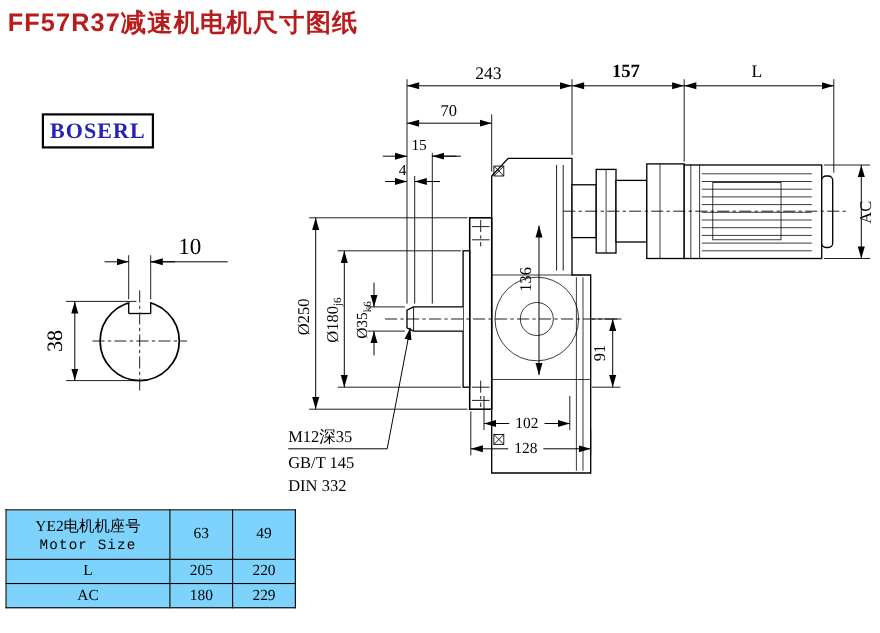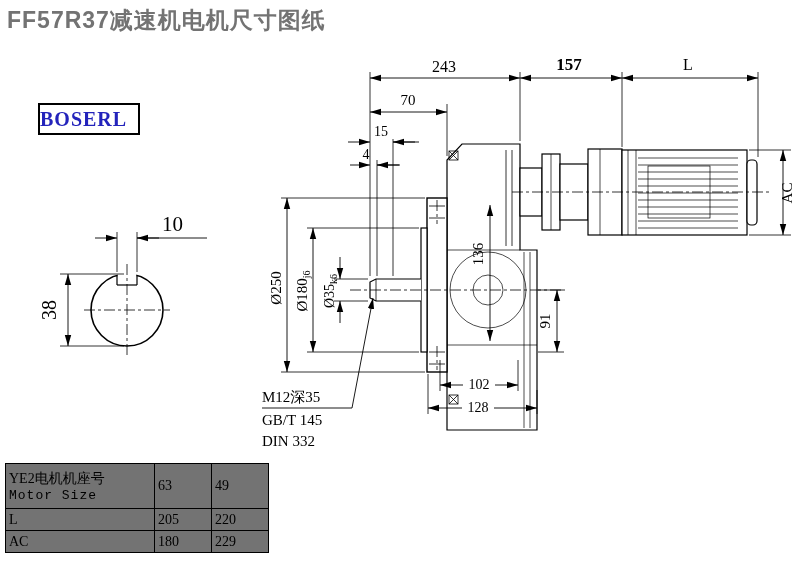--- a/index.html
+++ b/index.html
@@ -1,38 +1,38 @@
 <!DOCTYPE html>
 <html><head>
 <meta charset="utf-8">
 <style>
   html,body{margin:0;padding:0}
   body{width:800px;height:575px;background:#fff;position:relative;overflow:hidden;
        font-family:"Liberation Sans",sans-serif}
   .title{position:absolute;left:7px;top:5px;font-size:23px;font-weight:bold;
-         color:#737373;letter-spacing:1px;white-space:nowrap}
+         color:#b91c1c;letter-spacing:1px;white-space:nowrap}
   .logo{position:absolute;left:38px;top:103px;width:98px;height:28px;border:2px solid #000;
-        display:flex;align-items:center;justify-content:flex-start;color:#2323bb;
+        display:flex;align-items:center;justify-content:center;color:#2323bb;
         font-family:"Liberation Serif",serif;font-weight:bold;font-size:20px;letter-spacing:1px}
   svg.draw{position:absolute;left:0;top:0}
   
   .p{fill:#fff;stroke:#000;stroke-width:1.2}
   .p14{fill:#fff;stroke:#000;stroke-width:1.4}
   .p16{fill:#fff;stroke:#000;stroke-width:1.6}
   .th{stroke:#000;stroke-width:0.7;fill:none}
   .ex{stroke:#000;stroke-width:0.8;fill:none}
   .dm{stroke:#000;stroke-width:0.9;fill:none}
   .cl{stroke:#000;stroke-width:0.8;fill:none;stroke-dasharray:11 3 3 3}
   svg text{fill:#000;font-family:"Liberation Serif",serif}
   .t10{font-size:10px}.t14{font-size:14px}.t15{font-size:15px}.t16{font-size:16px}
   .t17b{font-size:17px;font-weight:bold}.t20{font-size:20px}.t21{font-size:21px}
   
   table.spec{position:absolute;left:5px;top:463px;border-collapse:collapse;
              font-family:"Liberation Serif",serif;font-size:14px;color:#000}
-  .spec td{border:1px solid #000;padding:0 3px;background:#737373}
+  .spec td{border:1px solid #000;text-align:center;padding:0 3px;background:#7dd3fc}
   .spec td.c1{width:142px}
   .spec td.cv{width:50px}
   .spec tr.hd td{height:44px}
   .spec tr.dr td{height:21px}
   .en{font-family:Liberation Mono, monospace;font-size:13px;letter-spacing:1px}
 </style>
 </head>
 <body>
 
 <div class="title">FF57R37减速机电机尺寸图纸</div>

